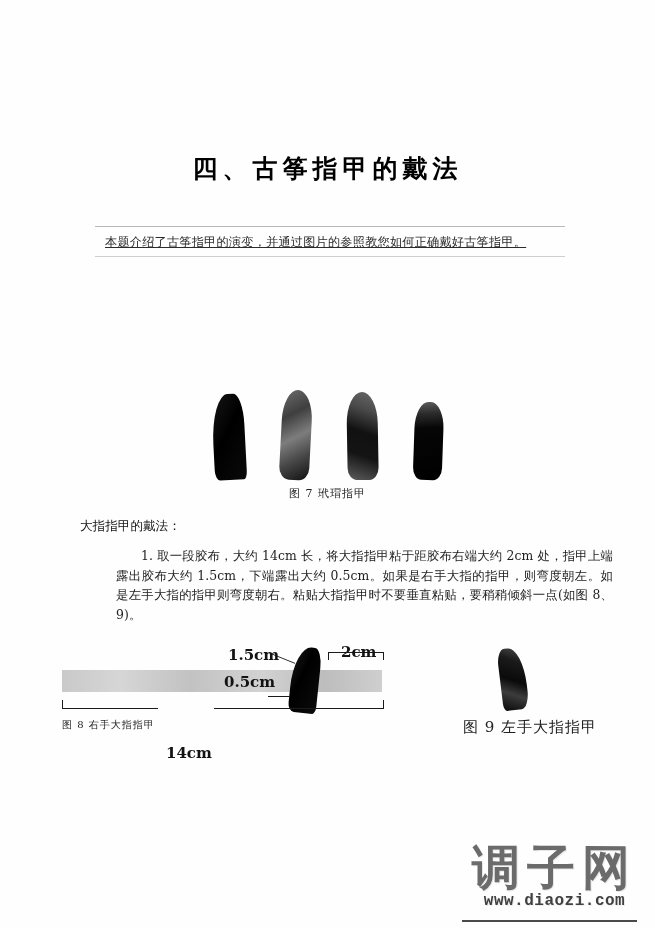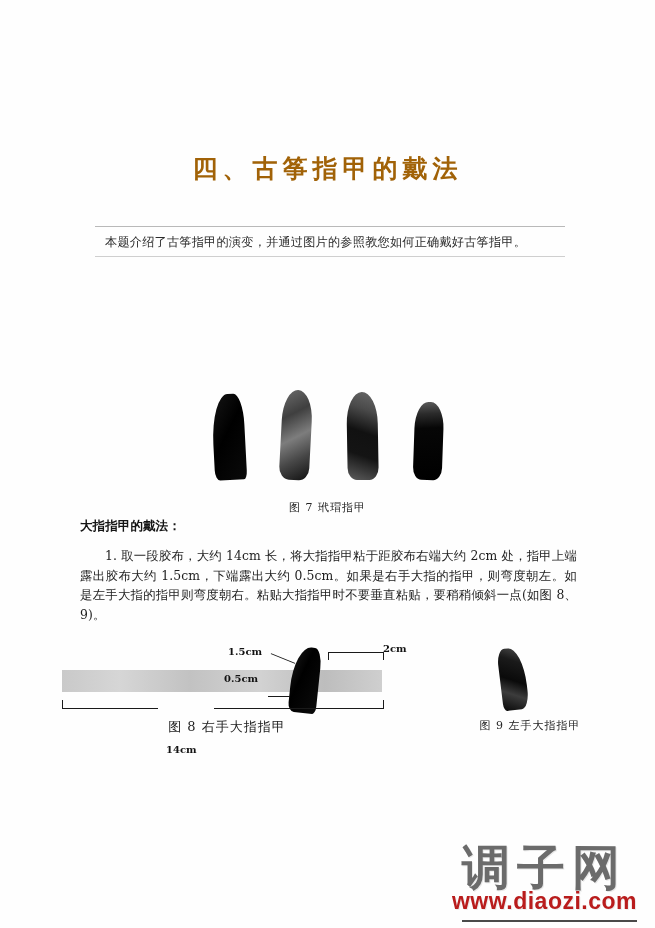--- a/index.html
+++ b/index.html
@@ -22,21 +22,21 @@
   .page-title {
     position: absolute;
     top: 152px;
     left: 0;
     width: 655px;
     text-align: center;
     font-family: "DejaVu Serif", "Liberation Serif", serif;
     font-size: 25px;
     font-weight: bold;
     letter-spacing: 5px;
-    color: #a16207;
+    color: #000000;
   }
 
   
   .abstract-wrap {
     position: absolute;
     top: 226px;
     left: 95px;
     width: 470px;
   }
   .abstract-rule {
@@ -48,20 +48,21 @@
     background: #cfcfcf;
   }
   .abstract-text {
     font-family: "DejaVu Serif", "Liberation Serif", serif;
     font-size: 12.2px;
     line-height: 22px;
     color: #2b2b2b;
     padding: 4px 2px 3px 10px;
     letter-spacing: 0.2px;
     white-space: nowrap;
+    text-decoration: underline;
   }
 
   
   .body-para {
     position: absolute;
     left: 80px;
     width: 497px;
     font-family: "DejaVu Serif", "Liberation Serif", serif;
     font-size: 12.4px;
     line-height: 19.6px;
@@ -70,24 +71,24 @@
     text-justify: inter-character;
     letter-spacing: 0.1px;
   }
   .para-intro { top: 282px; text-indent: 25px; }
   .sub-heading {
     position: absolute;
     left: 80px;
     top: 518px;
     font-family: "DejaVu Serif", "Liberation Serif", serif;
     font-size: 12.6px;
-    font-weight: bold;
+    font-weight: normal;
     color: #151515;
   }
-  .para-one { top: 546px; text-indent: 25px; }
+  .para-one { top: 546px; text-indent: 25px; margin-left: 36px; }
   .para-two { top: 762px; text-indent: 25px; }
 
   
   .fig7 {
     position: absolute;
     top: 388px;
     left: 0;
     width: 655px;
   }
   .fig7-row {
@@ -123,21 +124,21 @@
     width: 29px; height: 78px;
     border-radius: 46% 46% 30% 30% / 34% 34% 16% 16%;
     background: linear-gradient(175deg,#5e5e5e 0%,#2b2b2b 16%,#060606 34%,#000 100%);
     transform: rotate(2deg);
   }
   .fig-caption {
     text-align: center;
     font-family: "DejaVu Serif", "Liberation Serif", serif;
     font-size: 11px;
     color: #222;
-    margin-top: 20px;
+    margin-top: 6px;
     letter-spacing: 1px;
   }
 
   
   .fig8 {
     position: absolute;
     top: 636px;
     left: 62px;
     width: 330px;
     height: 86px;
@@ -156,27 +157,27 @@
     top: 11px;
     width: 28px;
     height: 66px;
     background: linear-gradient(110deg,#1a1a1a 0%,#000 40%,#0b0b0b 100%);
     border-radius: 62% 26% 12% 22% / 62% 30% 12% 14%;
     transform: rotate(6deg);
   }
   .lbl {
     position: absolute;
     font-family: "DejaVu Serif", "Liberation Serif", serif;
-    font-size: 10px;
+    font-size: 15px;
     color: #131313;
     font-weight: bold;
     white-space: nowrap;
   }
   .lbl-15 { left: 166px; top: 10px; }
-  .lbl-2  { left: 279px; top: 7px; margin-left: 42px; }
+  .lbl-2  { left: 279px; top: 7px; }
   .lbl-05 { left: 162px; top: 37px; }
   .lbl-14 { left: 104px; top: 72px; margin-top: 36px; }
   .leader {
     position: absolute;
     background: #1a1a1a;
   }
   .leader-15 {
     left: 208px; top: 22px; width: 26px; height: 1px;
     transform: rotate(22deg);
   }
@@ -200,23 +201,22 @@
   .dim-14-mask {
     position: absolute;
     left: 96px; top: 66px; width: 56px; height: 12px;
     background: #fefefe;
   }
   .fig8-cap {
     position: absolute;
     top: 718px;
     left: 62px;
     width: 330px;
-    text-align: center;
-    font-family: "DejaVu Serif", "Liberation Serif", serif;
-    font-size: 13px;
+    font-family: "DejaVu Serif", "Liberation Serif", serif;
+    font-size: 10px;
     letter-spacing: 1px;
     color: #222;
   }
 
   
   .fig9 {
     position: absolute;
     top: 648px;
     left: 455px;
     width: 150px;
@@ -232,21 +232,21 @@
     border-radius: 30% 56% 30% 14% / 26% 62% 30% 12%;
     transform: rotate(-7deg);
   }
   .fig9-cap {
     position: absolute;
     top: 718px;
     left: 455px;
     width: 150px;
     text-align: center;
     font-family: "DejaVu Serif", "Liberation Serif", serif;
-    font-size: 11px;
+    font-size: 15px;
     letter-spacing: 1px;
     color: #222;
   }
 
   
   .watermark {
     position: absolute;
     right: 18px;
     bottom: 14px;
     text-align: center;
@@ -255,24 +255,24 @@
   .wm-cn {
     font-family: "DejaVu Sans", "Liberation Sans", sans-serif;
     font-size: 48px;
     font-weight: bold;
     color: #6b6b6b;
     letter-spacing: 7px;
     line-height: 42px;
     text-shadow: 1px 1px 0 #e8e8e8;
   }
   .wm-url {
-    font-family: Liberation Sans, sans-serif;
-    font-size: 23px;
+    font-family: Liberation Mono, monospace;
+    font-size: 16px;
     font-weight: bold;
-    color: #b91c1c;
+    color: #404040;
     letter-spacing: 0.5px;
     line-height: 26px;
     text-shadow: 1px 1px 0 #ededed;
   }
   .wm-rule {
     position: absolute;
     right: 18px;
     bottom: 6px;
     width: 175px;
     height: 2px;

